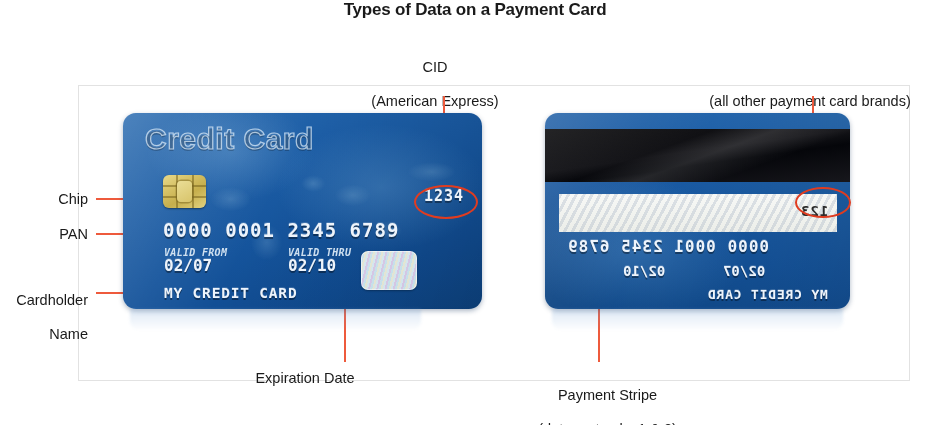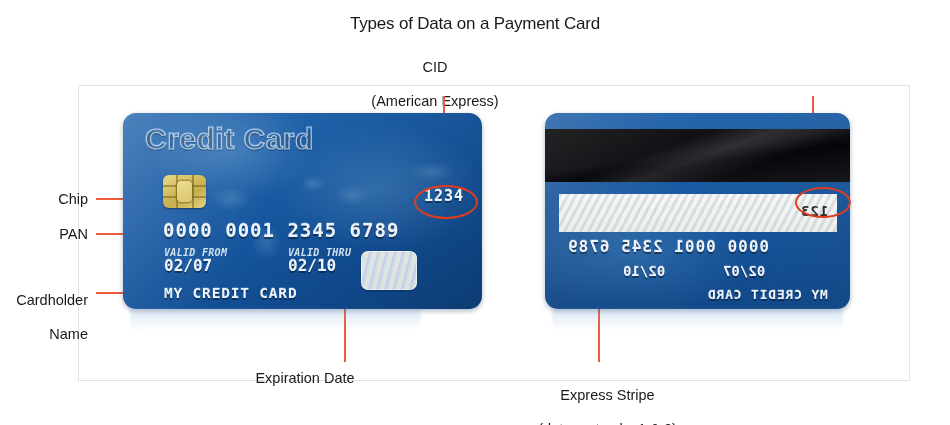--- a/index.html
+++ b/index.html
@@ -1,21 +1,21 @@
 <!DOCTYPE html>
 <html><head>
 <meta charset="utf-8">
 <style>
   html,body{margin:0;padding:0;background:#ffffff;}
   body{width:950px;height:425px;position:relative;overflow:hidden;
        font-family:"Liberation Sans","DejaVu Sans",sans-serif;color:#1a1a1a;}
 
   
-  .title{position:absolute;left:0;top:14px;width:950px;text-align:center;
-         font-size:17px;font-weight:normal;letter-spacing:-.2px;color:#1a1a1a;}
+  .title{position:absolute;left:0;top:0;width:950px;text-align:center;
+         font-size:17px;font-weight:bold;letter-spacing:-.2px;color:#1a1a1a;}
 
   
   .frame{position:absolute;left:78px;top:85px;width:832px;height:296px;
          border:1px solid #e2e2e2;box-sizing:border-box;background:transparent;}
 
   
   .lbl{position:absolute;font-size:14.5px;line-height:17px;color:#1a1a1a;
        white-space:pre-line;}
   .lbl.center{text-align:center;}
   .lbl.right{text-align:right;}
@@ -121,20 +121,21 @@
 
 <div class="frame"></div>
 
 <div class="lbl center" style="left:355px;top:42px;width:160px;">
   <span>CID</span><br>
   <span>(American Express)</span>
 </div>
 
 <div class="lbl center" style="left:672px;top:42px;width:276px;">
   <br>
+  <span>(all other payment card brands)</span>
 </div>
 
 <div class="vline" style="left:443px;top:96px;height:82px;"></div>
 <div class="arrow-d" style="left:439px;top:178px;"></div>
 
 <div class="vline" style="left:812px;top:96px;height:78px;"></div>
 <div class="arrow-d" style="left:808px;top:174px;"></div>
 
 <div class="lbl right" style="left:0px;top:191px;width:88px;">Chip</div>
 <div class="hline" style="left:96px;top:198px;width:28px;"></div>
@@ -149,21 +150,21 @@
   <span>Name</span>
 </div>
 <div class="hline" style="left:96px;top:292px;width:28px;"></div>
 <div class="arrow-r" style="left:123px;top:288px;"></div>
 
 <div class="lbl center" style="left:210px;top:370px;width:190px;">Expiration Date</div>
 <div class="vline" style="left:344px;top:274px;height:88px;"></div>
 <div class="arrow-u" style="left:340px;top:266px;"></div>
 
 <div class="lbl center" style="left:505px;top:370px;width:205px;">
-  <span>Express Stripe</span><br>
+  <span>Payment Stripe</span><br>
   <span>(data on tracks 1 &amp; 2)</span>
 </div>
 <div class="vline" style="left:598px;top:160px;height:202px;"></div>
 <div class="arrow-u" style="left:594px;top:152px;"></div>
 
 <div class="card card-front">
   <div class="worldmap"></div>
   <div class="sheen"></div>
 
   <div class="wordmark">Credit Card</div>

